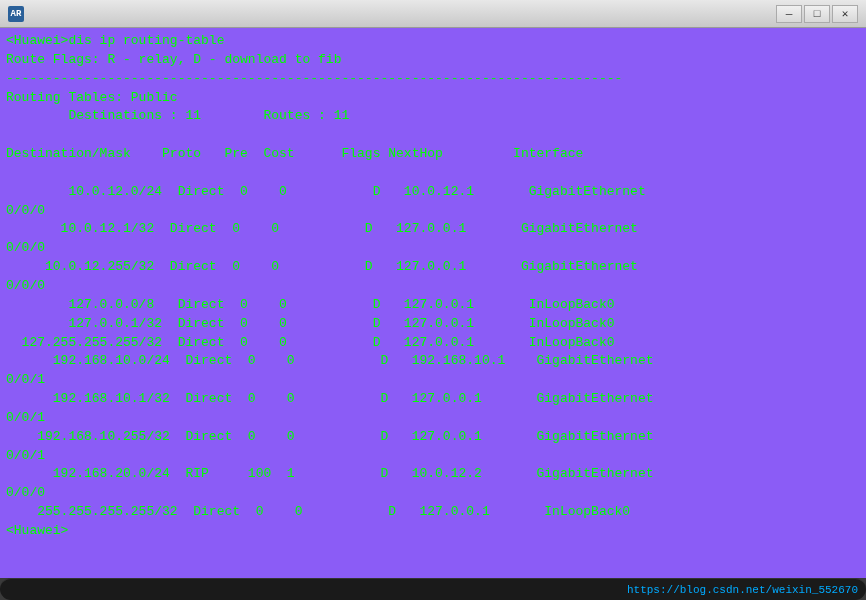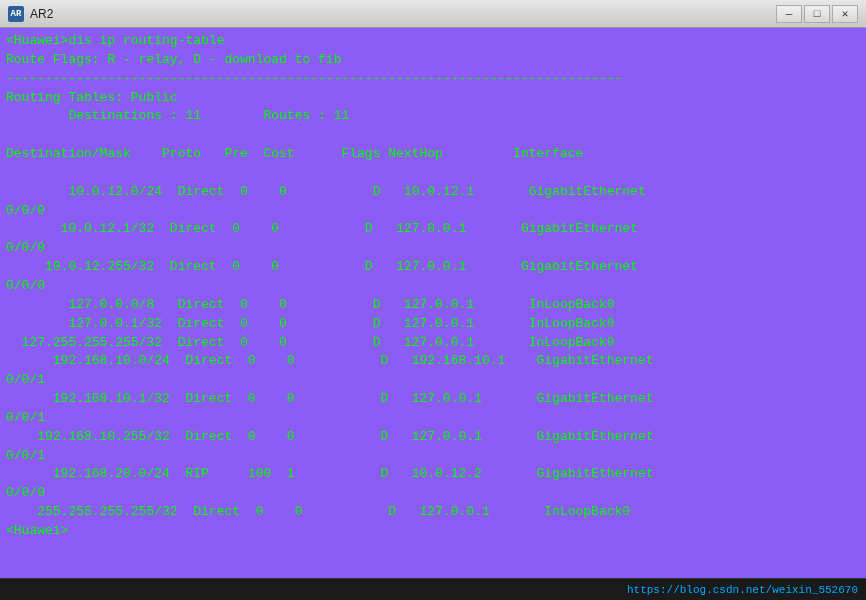--- a/index.html
+++ b/index.html
@@ -82,36 +82,36 @@
 
     .status-bar {
       background: #1a1a1a;
       height: 22px;
       display: flex;
       align-items: center;
       justify-content: flex-end;
       padding: 0 8px;
       flex-shrink: 0;
       border-top: 1px solid #333;
+      border-radius: 11px;
     }
 
     .status-text {
       color: #00aaff;
       font-size: 11px;
       font-family: 'Courier New', Courier, monospace;
     }
   </style>
 </head>
 <body>
 
 <div class="title-bar">
   <div class="title-bar-icon">
     <span>AR</span>
   </div>
-  <div class="title-bar-text">AR2</div>
   <div class="title-bar-buttons">
     <div class="tb-btn">—</div>
     <div class="tb-btn">□</div>
     <div class="tb-btn close">✕</div>
   </div>
 </div>
 
 <div class="terminal-container">
   <div class="terminal-content" id="terminal-output">&lt;Huawei&gt;dis ip routing-table
 Route Flags: R - relay, D - download to fib

